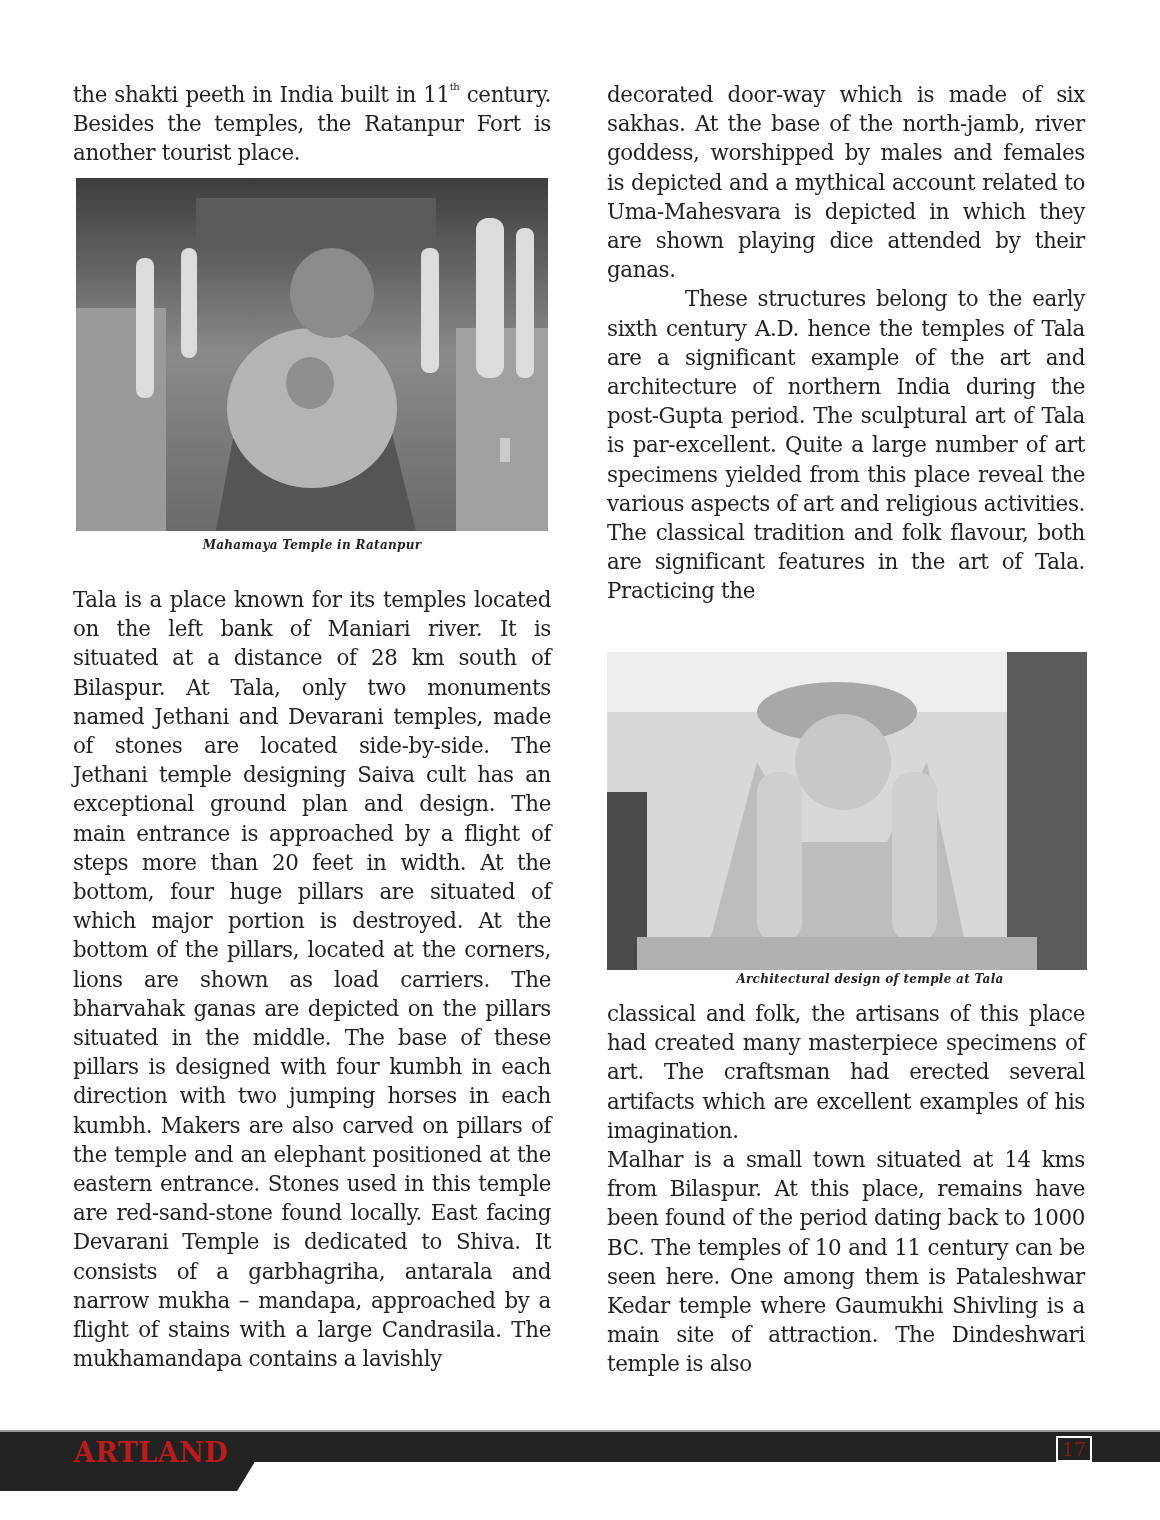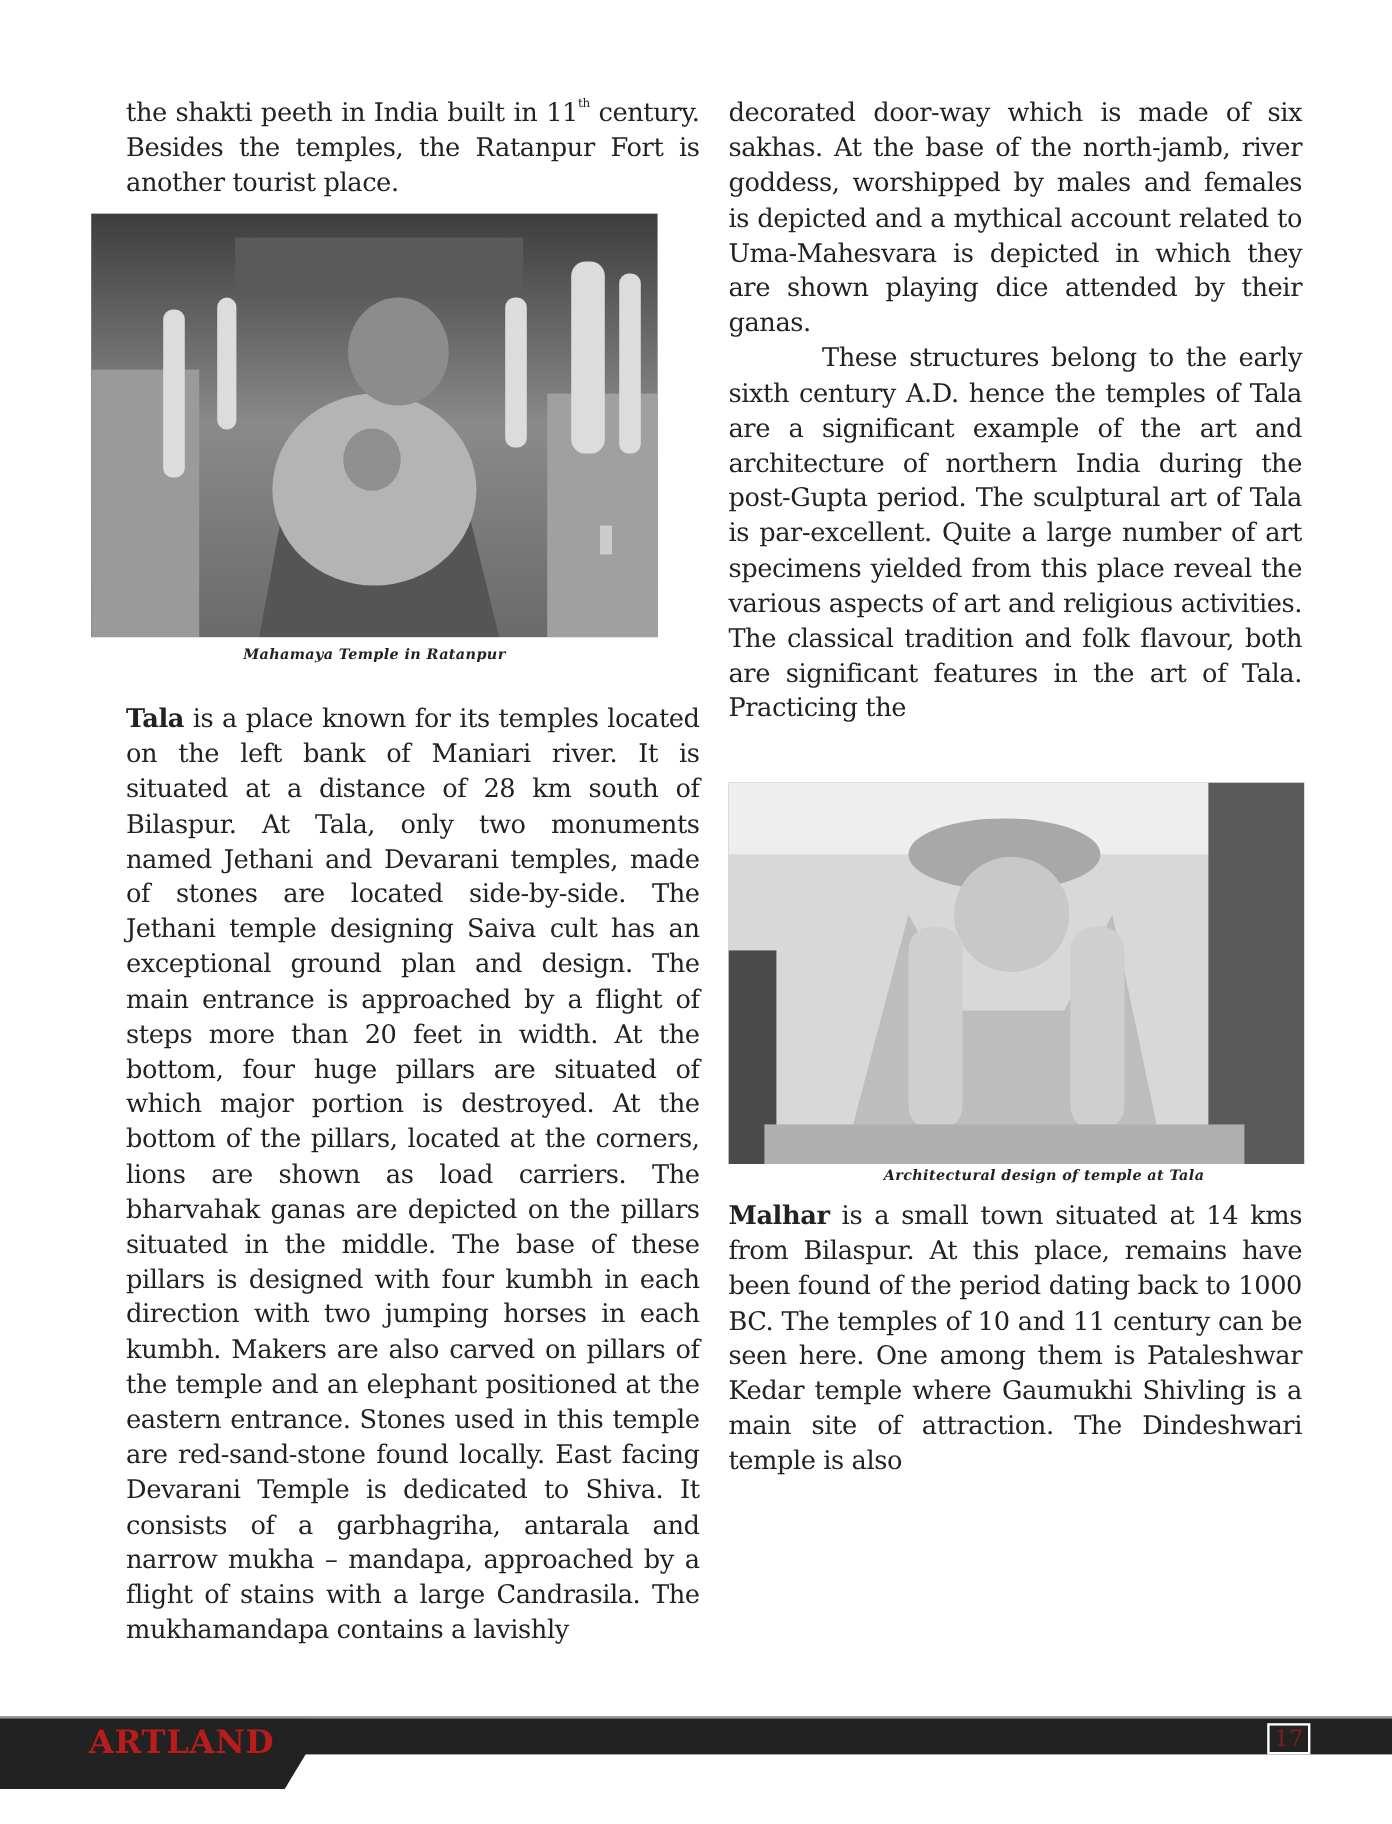--- a/index.html
+++ b/index.html
@@ -6,26 +6,26 @@
   body {
     width: 1160px; height: 1520px; background: #ffffff; position: relative;
     font-family: "DejaVu Serif", "Liberation Serif", serif; color: #222;
     overflow: hidden;
   }
   .col {
     position: absolute; top: 80px; width: 478px;
     font-size: 21.4px; line-height: 29.2px; text-align: justify;
     letter-spacing: -0.35px;
   }
-  .col-left { left: 73px; margin-left: 32px; }
+  .col-left { left: 73px; }
   .col-right { left: 607px; }
   .col p { margin: 0; }
   .col p + p { }
   .indent { text-indent: 78px; }
-  .lead-term { font-weight: bold; }
+  .lead-term { font-weight: normal; }
   sup { font-size: 10px; line-height: 0; vertical-align: 12px; }
   .photo {
     position: absolute; overflow: hidden; background: #777;
   }
   .photo-left { left: 76px; top: 178px; width: 472px; height: 353px; }
   .photo-right { left: 607px; top: 652px; width: 480px; height: 318px; background: #bdbdbd; }
   .caption {
     position: absolute; font-style: italic; font-weight: bold;
     font-size: 12px; text-align: center; letter-spacing: 0.3px; color: #222;
   }
@@ -105,20 +105,21 @@
     <circle cx="236" cy="110" r="48" fill="#c8c8c8"></circle>
     <path d="M100 300 L150 110 L195 190 L280 190 L320 110 L360 300 Z" fill="#bdbdbd"></path>
     <rect x="150" y="120" width="45" height="170" rx="20" fill="#cfcfcf"></rect>
     <rect x="285" y="120" width="45" height="170" rx="20" fill="#cfcfcf"></rect>
     <rect x="30" y="285" width="400" height="33" fill="#b0b0b0"></rect>
   </svg>
 </div>
 <div class="caption caption-right">Architectural design of temple at Tala</div>
 
 <div class="col col-right" style="top:999px;">
+  <p>classical and folk, the artisans of this place had created many masterpiece specimens of art. The craftsman had erected several artifacts which are excellent examples of his imagination.</p>
   <p><span class="lead-term">Malhar</span><span> is a small town situated at 14 kms from Bilaspur. At this place, remains have been found of the period dating back to 1000 BC. The temples of 10 and 11 century can be seen here. One among them is Pataleshwar Kedar temple where Gaumukhi Shivling is a main site of attraction. The Dindeshwari temple is also</span></p>
 </div>
 
 <div class="footer-topline"></div>
 <div class="footer-band"></div>
 <div class="footer-tab"></div>
 <div class="brand">ARTLAND</div>
 <div class="page-num">17</div>
 
 </body></html>

